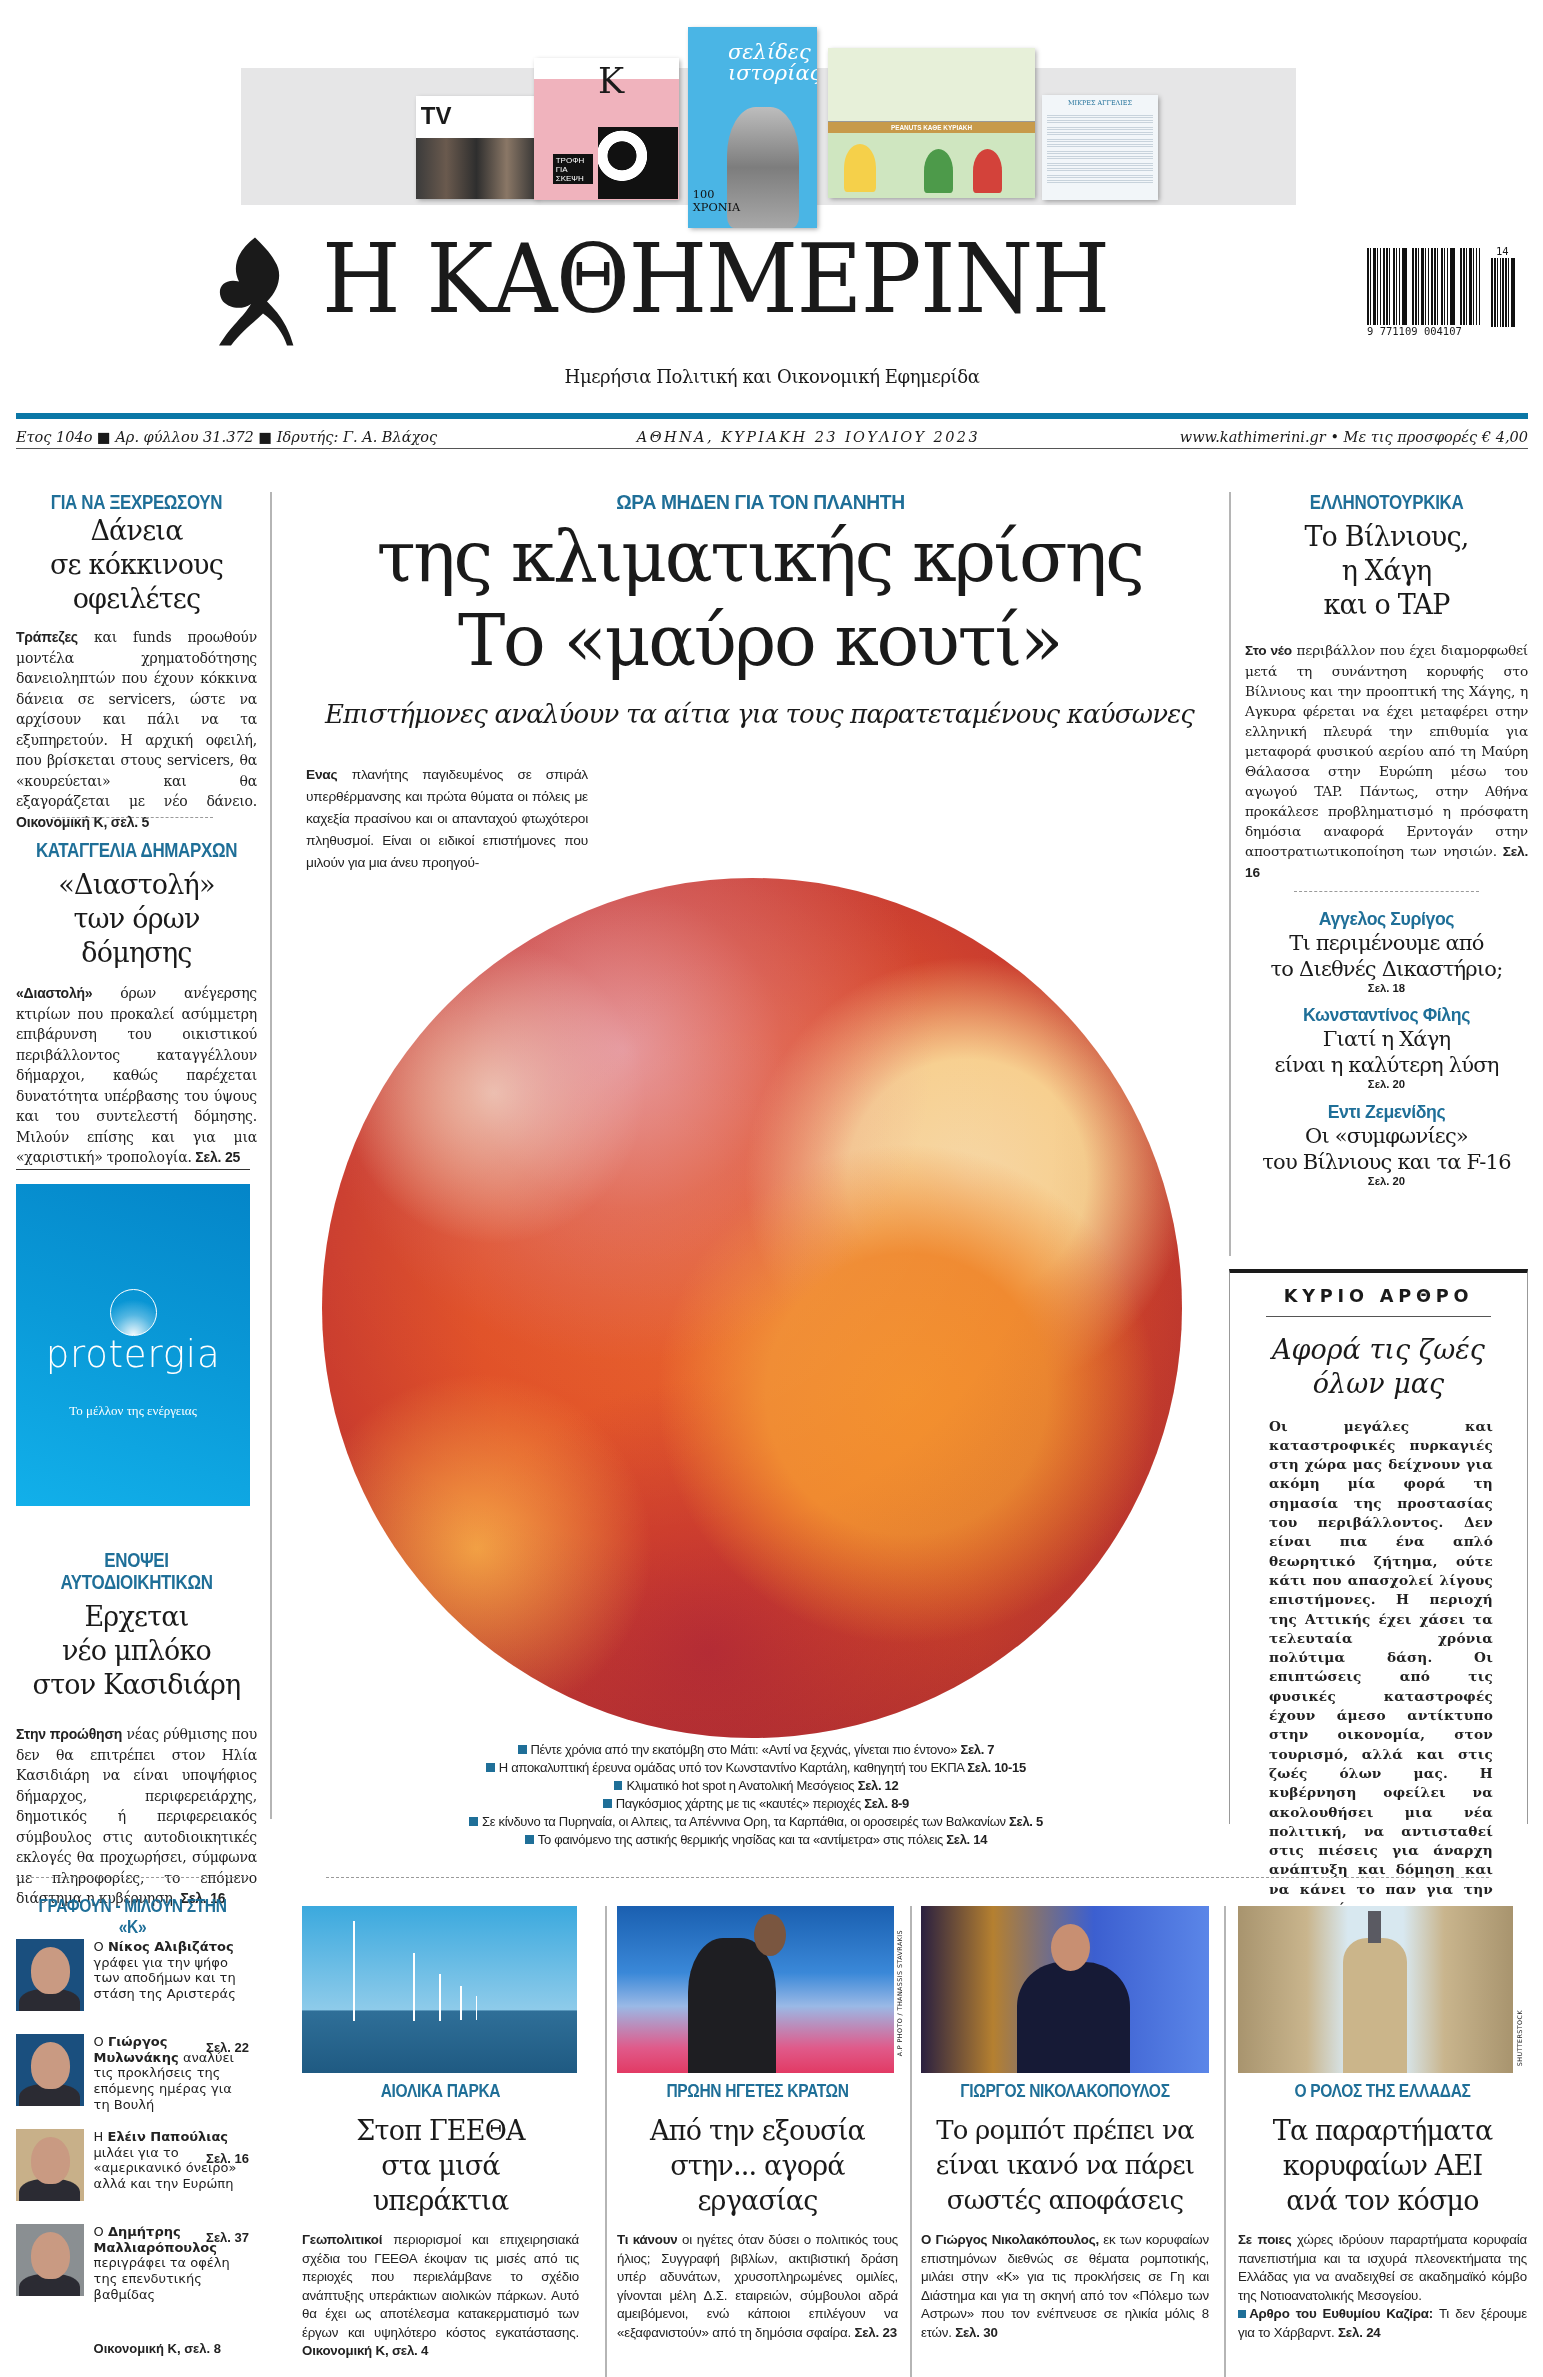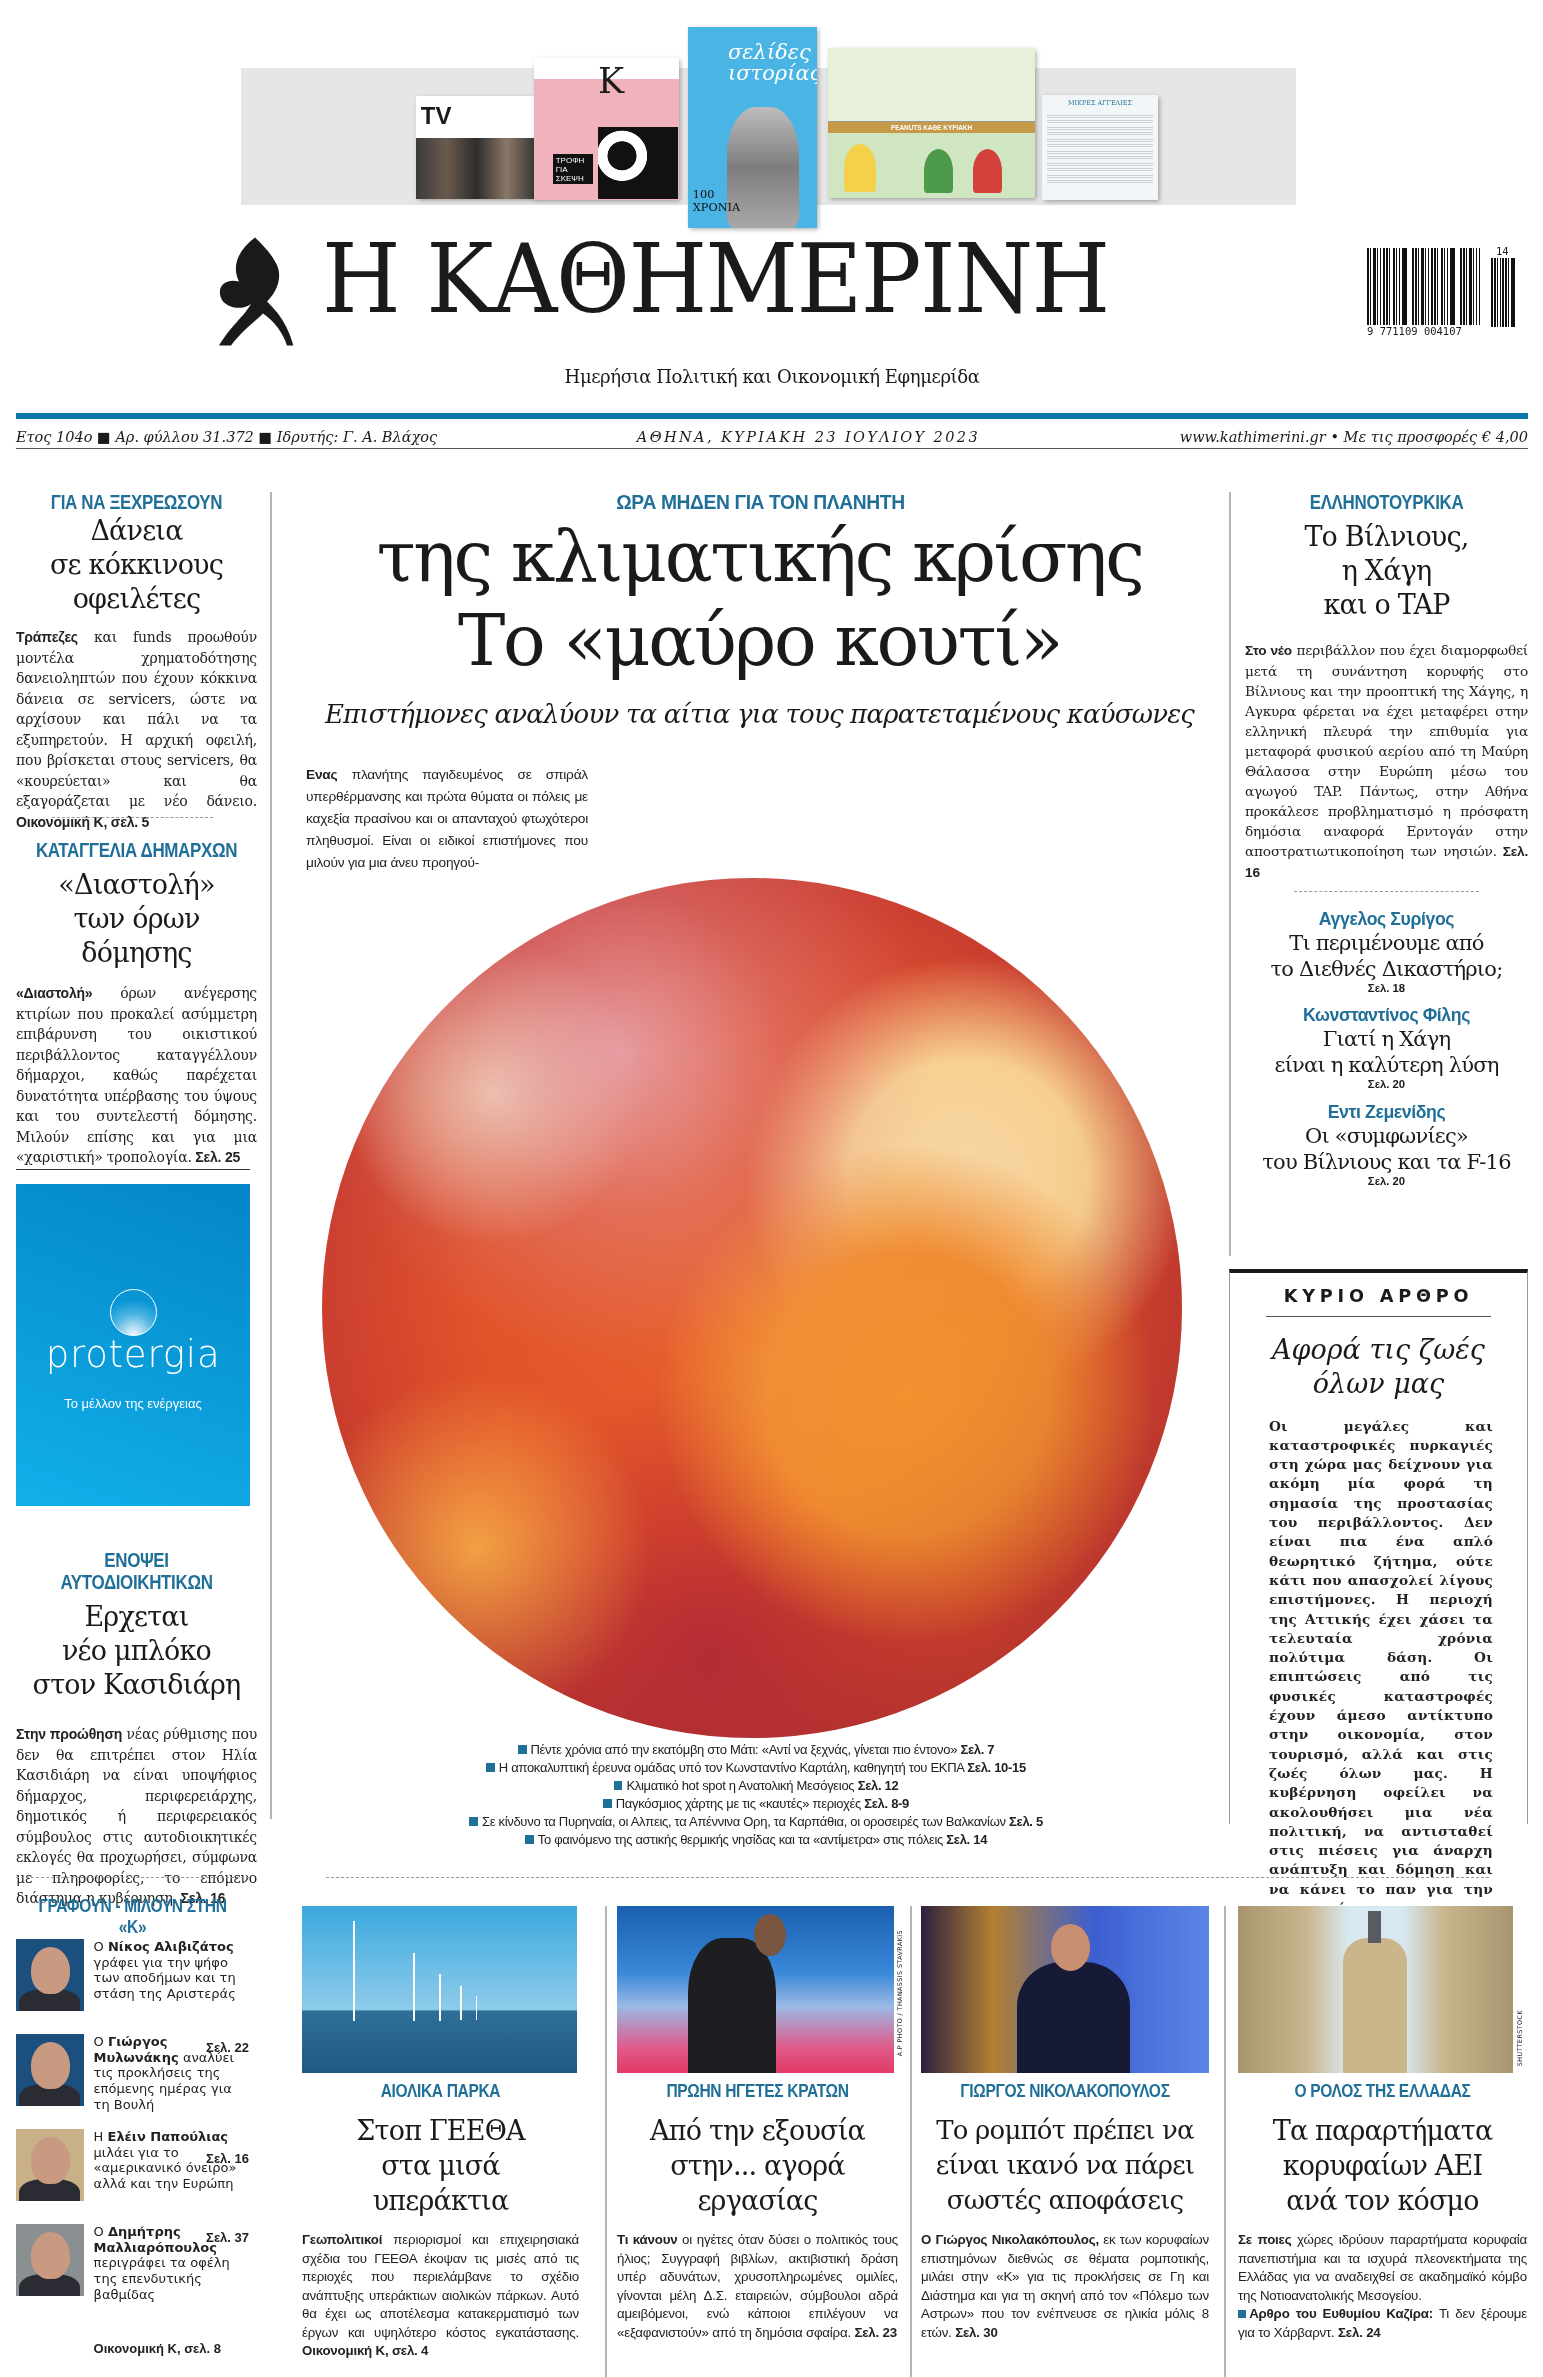--- a/index.html
+++ b/index.html
@@ -35,21 +35,21 @@
   .bullets .sq { display: inline-block; width: 8.8px; height: 8.8px; background: #1f6f98; margin-right: 4px; vertical-align: 0px; }
   .bullets b { font-weight: bold; }
   .editorial { left: 1229px; top: 1269px; width: 299px; height: 555px; border-top: 4.8px solid #1a1a1a; border-left: 0.8px solid #999; border-right: 0.8px solid #999; }
   .editorial-label { font-family: "DejaVu Sans", sans-serif; font-weight: bold; font-size: 17.7px; letter-spacing: 4.8px; text-align: center; margin-top: 13px; }
   .editorial-rule { margin: 9.6px auto 0; width: 225px; border-top: 0.8px solid #555; }
   .editorial-title { font-family: "DejaVu Serif", serif; font-style: italic; font-size: 27px; line-height: 34px; text-align: center; margin-top: 16px; }
   .editorial-body { font-family: "DejaVu Serif", serif; font-weight: bold; font-size: 13.7px; line-height: 19.3px; text-align: justify; padding: 16px 34px 0 39px; color: #222; letter-spacing: 0.2px; }
   .ad { left: 16px; top: 1184px; width: 234px; height: 322px; background: linear-gradient(200deg, #0485c8 0%, #0a9ad8 50%, #12b0ea 100%); display: flex; flex-direction: column; align-items: center; }
   .ad-logo-circle { margin-top: 105px; width: 47px; height: 47px; border-radius: 50%; border: 1.6px solid #fff; background: radial-gradient(circle at 50% 100%, rgba(255,255,255,0.95) 0%, rgba(255,255,255,0.3) 40%, transparent 70%); }
   .ad-brand { font-family: "DejaVu Sans", sans-serif; font-size: 37px; color: #fff; letter-spacing: 0.8px; margin-top: -3.2px; font-weight: 300; }
-  .ad-tag { font-family: Liberation Sans, sans-serif; font-size: 13px; color: #fff; margin-top: 20px; }
+  .ad-tag { font-family: Liberation Serif, serif; font-size: 13px; color: #fff; margin-top: 27px; }
   .writer { position: absolute; left: 16px; width: 233px; display: flex; gap: 9.6px; }
   .writer-photo { width: 68px; height: 72px; background: #1a4f7e; flex: none; position: relative; overflow: hidden; }
   .writer-photo::after { content: ""; position: absolute; left: 14.5px; top: 8px; width: 39px; height: 47px; border-radius: 50% 50% 45% 45%; background: #c99a82; }
   .writer-photo::before { content: ""; position: absolute; left: 3.2px; top: 50px; width: 61px; height: 32px; border-radius: 40% 40% 0 0; background: #2b2b33; }
   .writer-text { font-family: "DejaVu Sans", sans-serif; font-size: 13px; line-height: 15.7px; color: #222; flex: 1; }
   .writer-text b { font-weight: bold; }
   .writer-page { font-family: Liberation Sans, sans-serif; font-weight: bold; font-size: 13px; text-align: right; margin-top: 38px; }
   .photo { position: absolute; overflow: hidden; }
   .credit { position: absolute; font-family: "DejaVu Sans", sans-serif; font-size: 6.4px; writing-mode: vertical-rl; transform: rotate(180deg); color: #222; letter-spacing: 0.4px; }
 </style>

